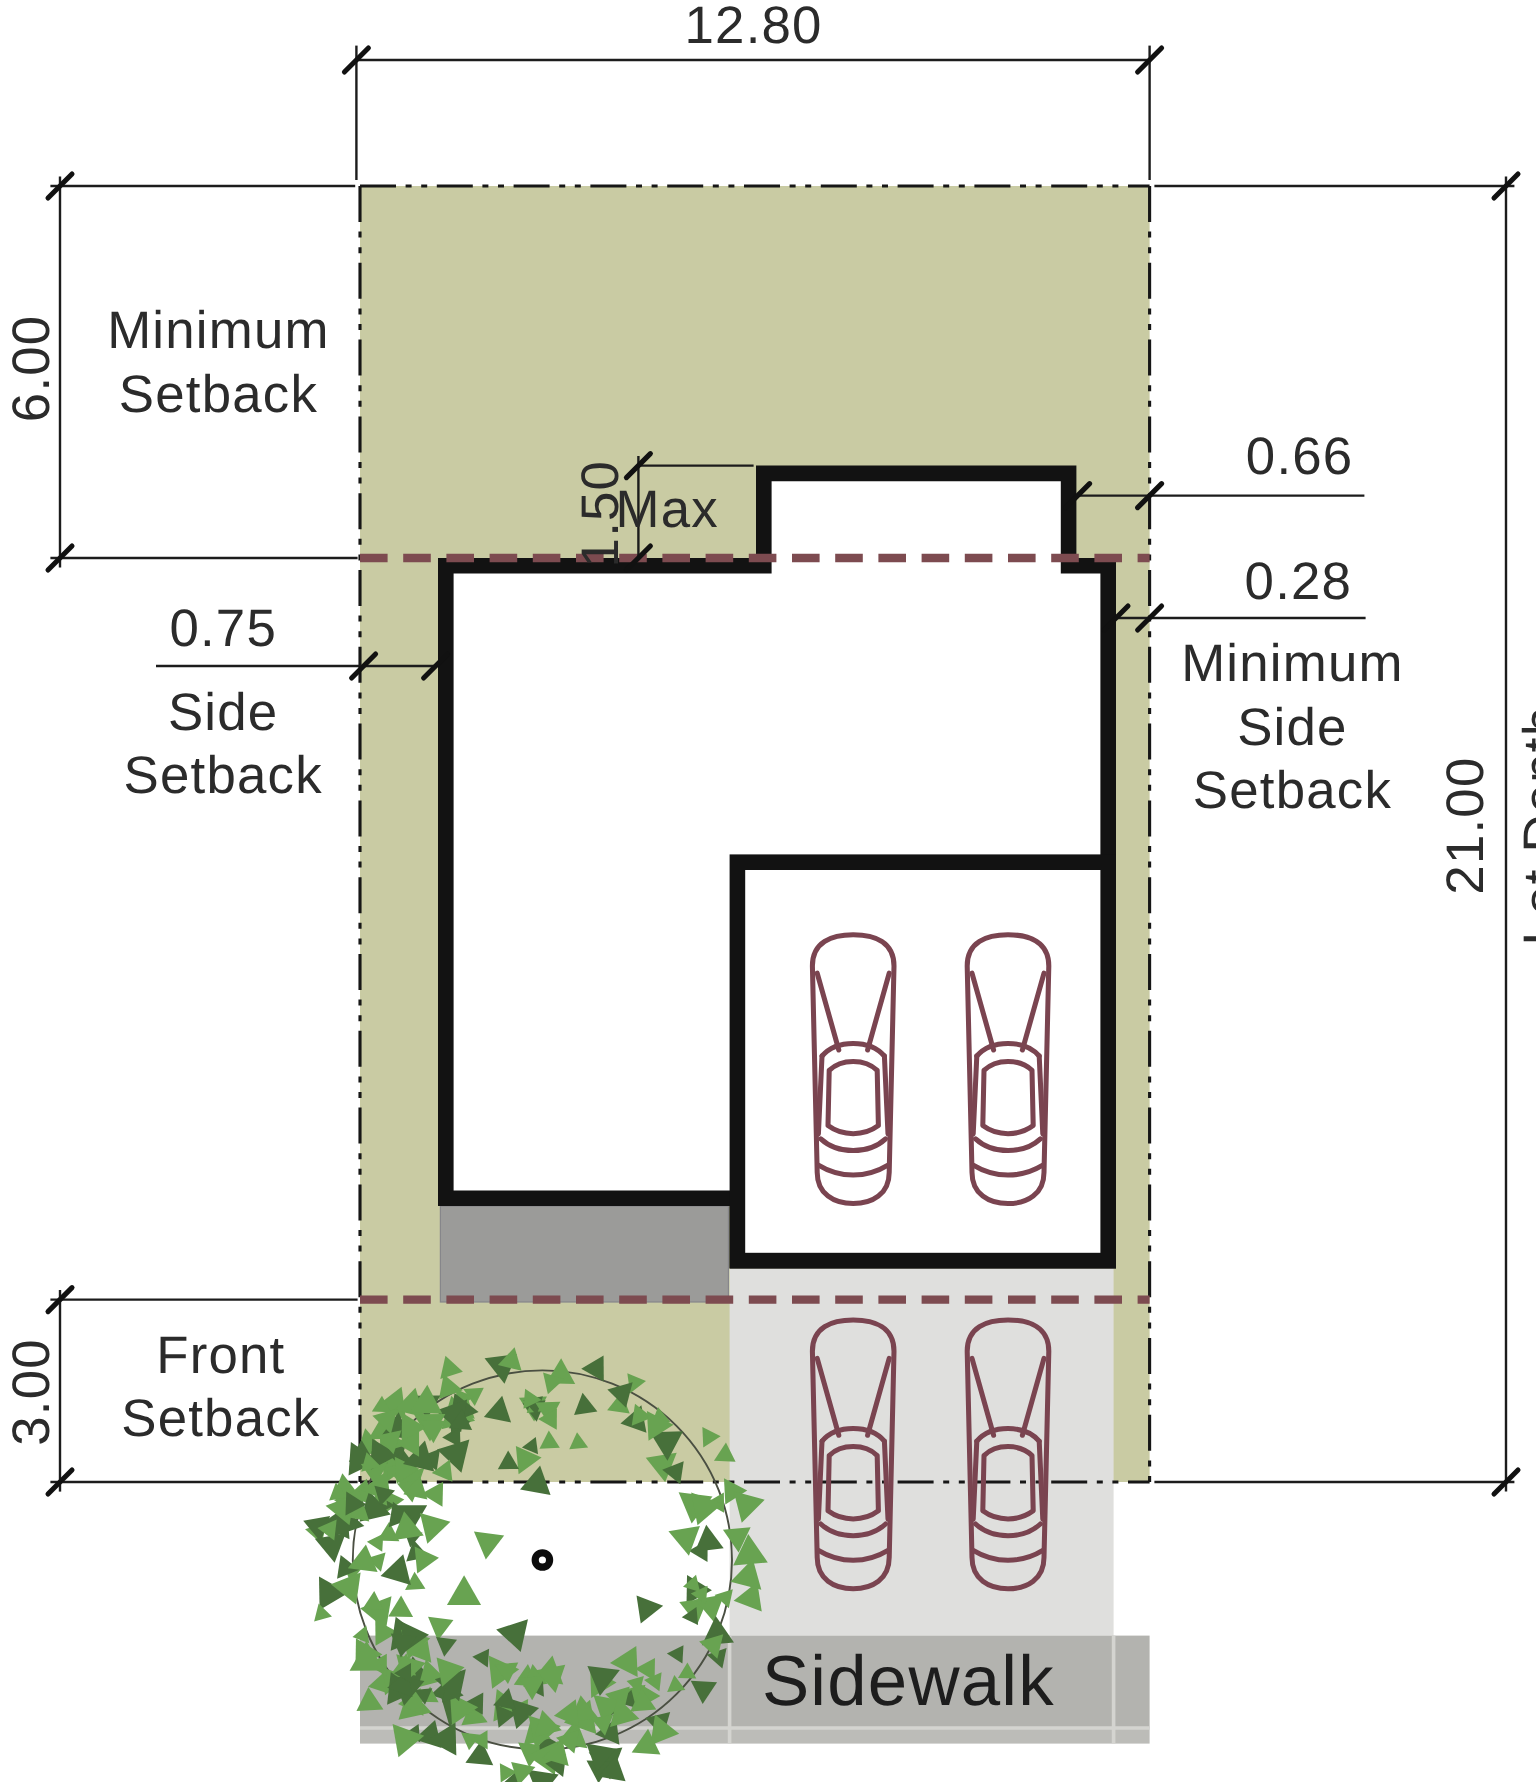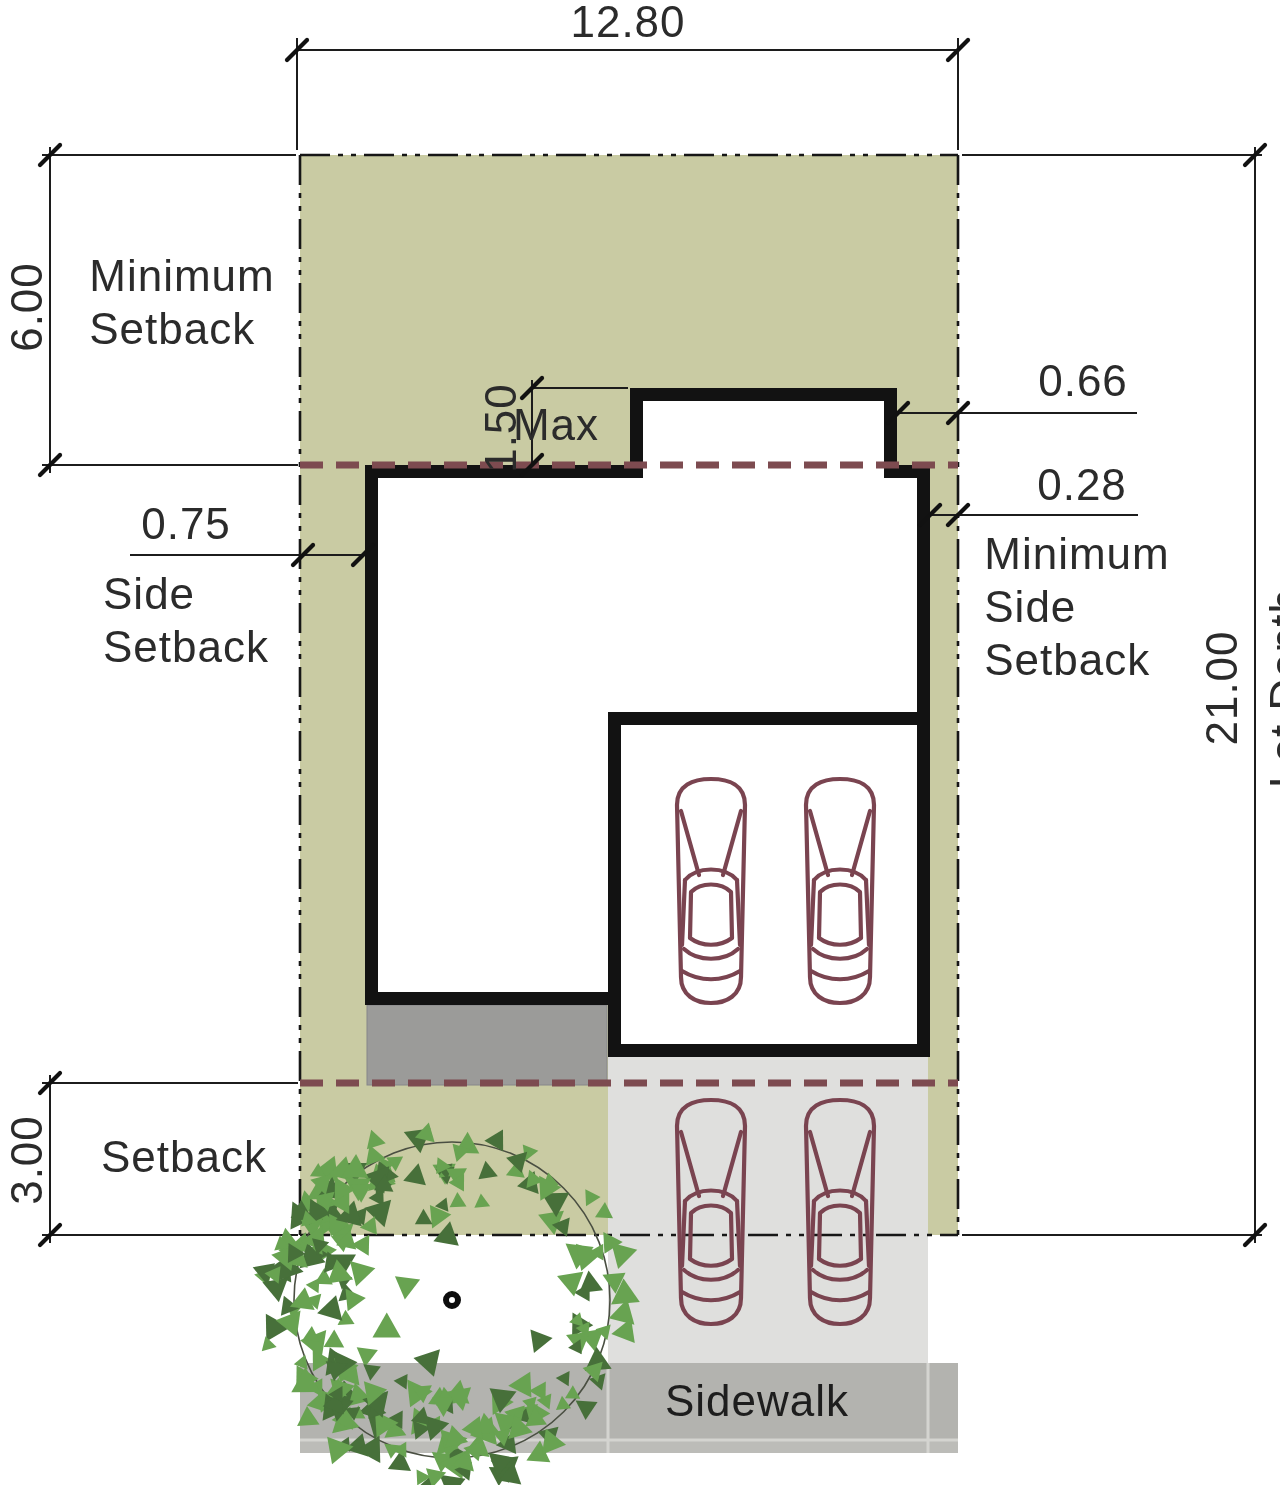--- a/index.html
+++ b/index.html
@@ -23,23 +23,23 @@
   .tick line{stroke:#111;stroke-width:4.2;stroke-linecap:round;}
   .treeline {fill:none;stroke:var(--tree-outline);stroke-width:1.6;}
   .trunk    {fill:#ffffff;stroke:#0c0c0c;stroke-width:6;}
   
   .t{
     position:absolute;z-index:5;transform:translate(-50%,-50%);
     font-size:44px;font-weight:300;color:var(--text);
     letter-spacing:1px;white-space:nowrap;
   }
   .rot{transform:translate(-50%,-50%) rotate(-90deg);}
-  .block{line-height:53px;}
+  .block{text-align:center;line-height:53px;}
   .block span{display:block;}
-  .walklbl{font-size:44px;color:#1d1d1d;}
+  .walklbl{font-size:59px;color:#1d1d1d;}
 </style>
 </head>
 <body>
 
 <svg id="plan-svg" width="1280" height="1485" viewBox="0 0 1280 1485">
 
   <rect class="lot" x="300" y="155" width="658" height="1080"></rect>
 
   <rect class="driveway" x="608" y="1057" width="320" height="306"></rect>
   <rect class="patio" x="367" y="1005" width="240" height="80"></rect>
@@ -401,16 +401,17 @@
   <span>Side</span>
   <span>Setback</span>
 </div>
 
 <div class="t rot" style="left:1222px;top:688px">21.00</div>
 <div class="t rot" style="left:1286px;top:688px">Lot Depth</div>
 
 <div class="t rot" style="left:27px;top:1160px">3.00</div>
 
 <div class="t block" style="left:184px;top:1156px">
+  <span>Front</span>
   <span>Setback</span>
 </div>
 
 <div class="t walklbl" style="left:757px;top:1401px">Sidewalk</div>
 
 </body></html>

